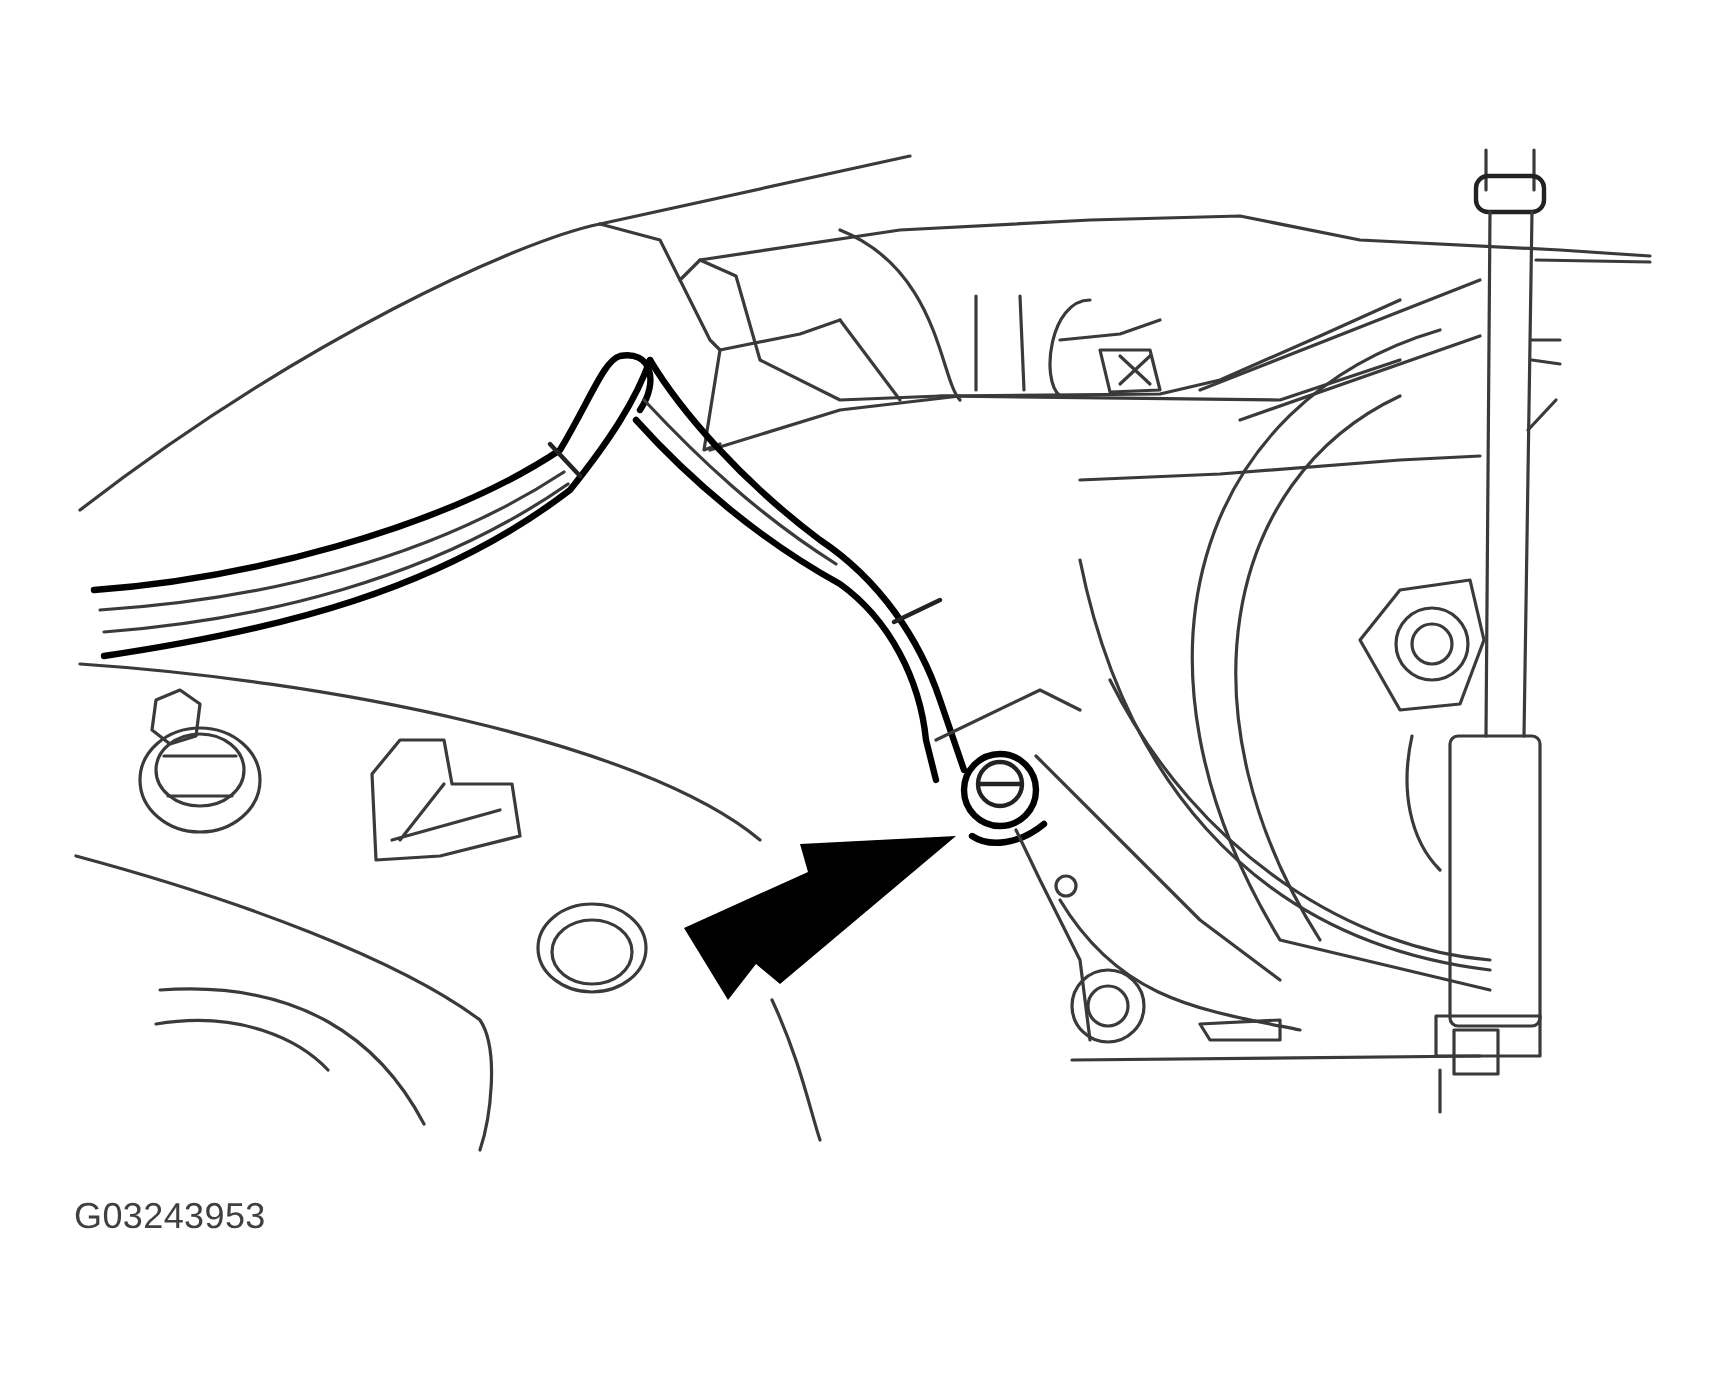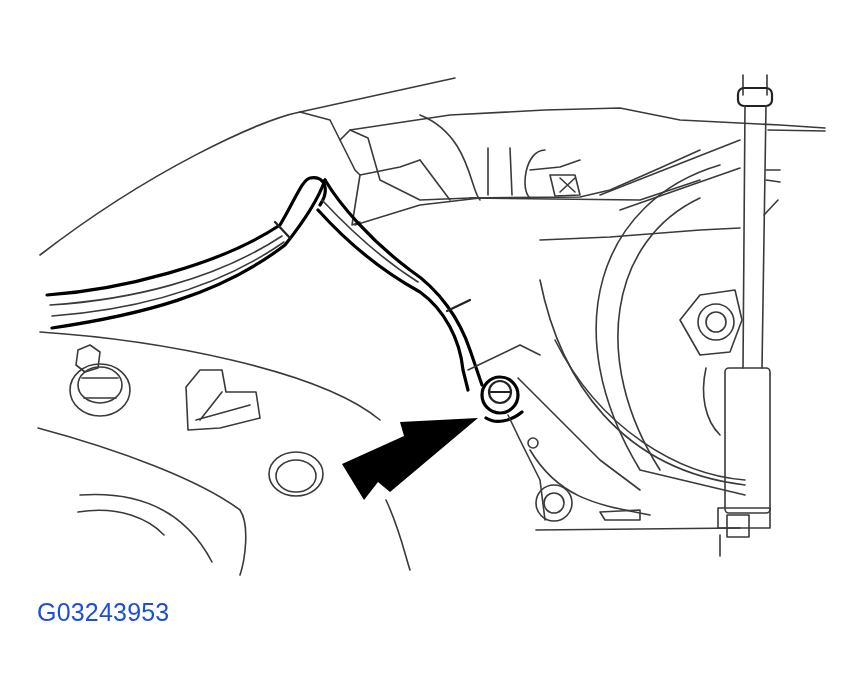--- a/index.html
+++ b/index.html
@@ -2,21 +2,21 @@
 <html><head>
   <meta charset="utf-8">
   <style>
     html, body { margin: 0; padding: 0; background: #ffffff; }
     body { width: 863px; height: 697px; position: relative; overflow: hidden; font-family: "Liberation Sans", sans-serif; }
     #figure { position: absolute; left: 0; top: 0; width: 863px; height: 590px; }
     #figure svg { width: 863px; height: 590px; display: block; }
     .thin { fill: none; stroke: #3a3a3a; stroke-width: 1.6; stroke-linecap: round; stroke-linejoin: round; }
     .thick { fill: none; stroke: #000; stroke-width: 3.2; stroke-linecap: round; stroke-linejoin: round; }
     .med { fill: none; stroke: #222; stroke-width: 2.2; stroke-linecap: round; stroke-linejoin: round; }
-    #caption { position: absolute; left: 37px; top: 598px; font-size: 25px; color: #1d4ed8; letter-spacing: 0.2px; }
+    #caption { position: absolute; left: 37px; top: 598px; font-size: 18px; color: #404040; letter-spacing: 0.2px; }
   </style>
 </head>
 <body>
 
 <div id="figure">
   <svg viewBox="0 0 863 590" xmlns="http://www.w3.org/2000/svg">
 
     <g>
       <path class="thin" d="M40 255 C 150 170, 260 120, 300 112 L 455 78"></path>
       <path class="thin" d="M300 112 L 330 120 L 340 140 L 350 130 L 450 115 L 545 110 L 620 108 L 680 120 L 780 125 L 825 128"></path>

